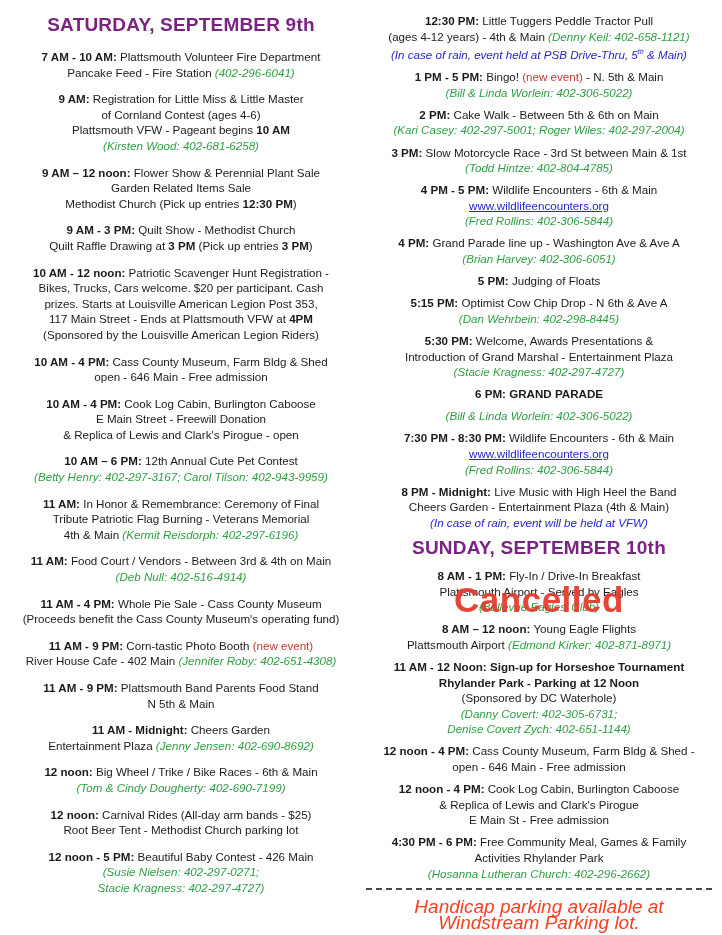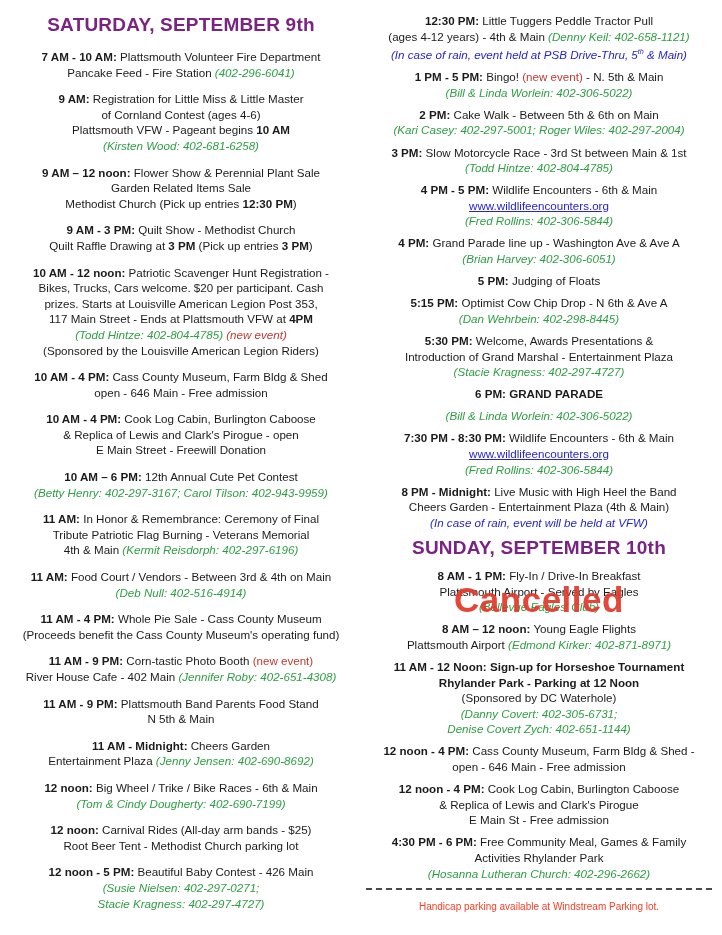--- a/index.html
+++ b/index.html
@@ -28,21 +28,21 @@
   .seg-ri{color:var(--red,#bf3a30);font-style:italic;}
   .seg-bi{color:var(--blue,#2424d0);font-style:italic;margin-top:32px;}
   a.seg-lk{color:var(--link,#2424d0);text-decoration:underline;font-style:normal;}
   .sup{vertical-align:super;font-size:0.62em;}
   .overlay{
     position:absolute;top:12px;left:50%;transform:translateX(-50%);
     font-size:35px;font-weight:700;color:var(--cancelled,#e23a2c);
     letter-spacing:.5px;white-space:nowrap;opacity:.93;z-index:2;
   }
   .sep{border-top:2px dashed #4a4a4a;margin:6px 2px 9px 2px;height:0;}
-  .footer{color:var(--footer,#f93e22);font-size:10px;line-height:16px;}
+  .footer{color:var(--footer,#f93e22);font-size:19px;line-height:16px;font-style:italic;}
 </style>
 </head>
 <body>
 
 <div class="page" id="root">
     <div class="col left-column">
       <div class="header">SATURDAY, SEPTEMBER 9th</div>
       <div class="event">
         <div class="line"><span class="seg seg-b">7 AM - 10 AM:</span><span class="seg seg-n">  Plattsmouth Volunteer Fire Department</span></div>
         <div class="line"><span class="seg seg-n">Pancake Feed - Fire Station </span><span class="seg seg-g">(402-296-6041)</span></div>
@@ -60,31 +60,30 @@
       </div>
       <div class="event">
         <div class="line"><span class="seg seg-b">9 AM - 3 PM:</span><span class="seg seg-n">  Quilt Show - Methodist Church</span></div>
         <div class="line"><span class="seg seg-n">Quilt Raffle Drawing at </span><span class="seg seg-b">3 PM</span><span class="seg seg-n"> (Pick up entries </span><span class="seg seg-b">3 PM</span><span class="seg seg-n">)</span></div>
       </div>
       <div class="event">
         <div class="line"><span class="seg seg-b">10 AM - 12 noon:</span><span class="seg seg-n">  Patriotic Scavenger Hunt Registration -</span></div>
         <div class="line"><span class="seg seg-n">Bikes, Trucks, Cars welcome. $20 per participant. Cash</span></div>
         <div class="line"><span class="seg seg-n">prizes. Starts at Louisville American Legion Post 353,</span></div>
         <div class="line"><span class="seg seg-n">117 Main Street - Ends at Plattsmouth VFW at </span><span class="seg seg-b">4PM</span></div>
-        <div class="line"><span class="seg seg-g">(Todd Hintze: 402-804-4785)</span><span class="seg seg-n"> </span><span class="seg seg-ri">(new event)</span></div>
         <div class="line"><span class="seg seg-n">(Sponsored by the Louisville American Legion Riders)</span></div>
       </div>
       <div class="event">
         <div class="line"><span class="seg seg-b">10 AM - 4 PM:</span><span class="seg seg-n">  Cass County Museum, Farm Bldg &amp; Shed</span></div>
         <div class="line"><span class="seg seg-n">open - 646 Main - Free admission</span></div>
       </div>
       <div class="event">
         <div class="line"><span class="seg seg-b">10 AM - 4 PM:</span><span class="seg seg-n">  Cook Log Cabin, Burlington Caboose</span></div>
+        <div class="line"><span class="seg seg-n">E Main Street - Freewill Donation</span></div>
         <div class="line"><span class="seg seg-n">&amp; Replica of Lewis and Clark's Pirogue - open</span></div>
-        <div class="line"><span class="seg seg-n">E Main Street - Freewill Donation</span></div>
       </div>
       <div class="event">
         <div class="line"><span class="seg seg-b">10 AM – 6 PM:</span><span class="seg seg-n"> 12th Annual Cute Pet Contest</span></div>
         <div class="line"><span class="seg seg-g">(Betty Henry: 402-297-3167; Carol Tilson: 402-943-9959)</span></div>
       </div>
       <div class="event">
         <div class="line"><span class="seg seg-b">11 AM:</span><span class="seg seg-n">  In Honor &amp; Remembrance:  Ceremony of Final</span></div>
         <div class="line"><span class="seg seg-n">Tribute Patriotic Flag Burning - Veterans Memorial</span></div>
         <div class="line"><span class="seg seg-n">4th &amp; Main </span><span class="seg seg-g">(Kermit Reisdorph: 402-297-6196)</span></div>
       </div>

